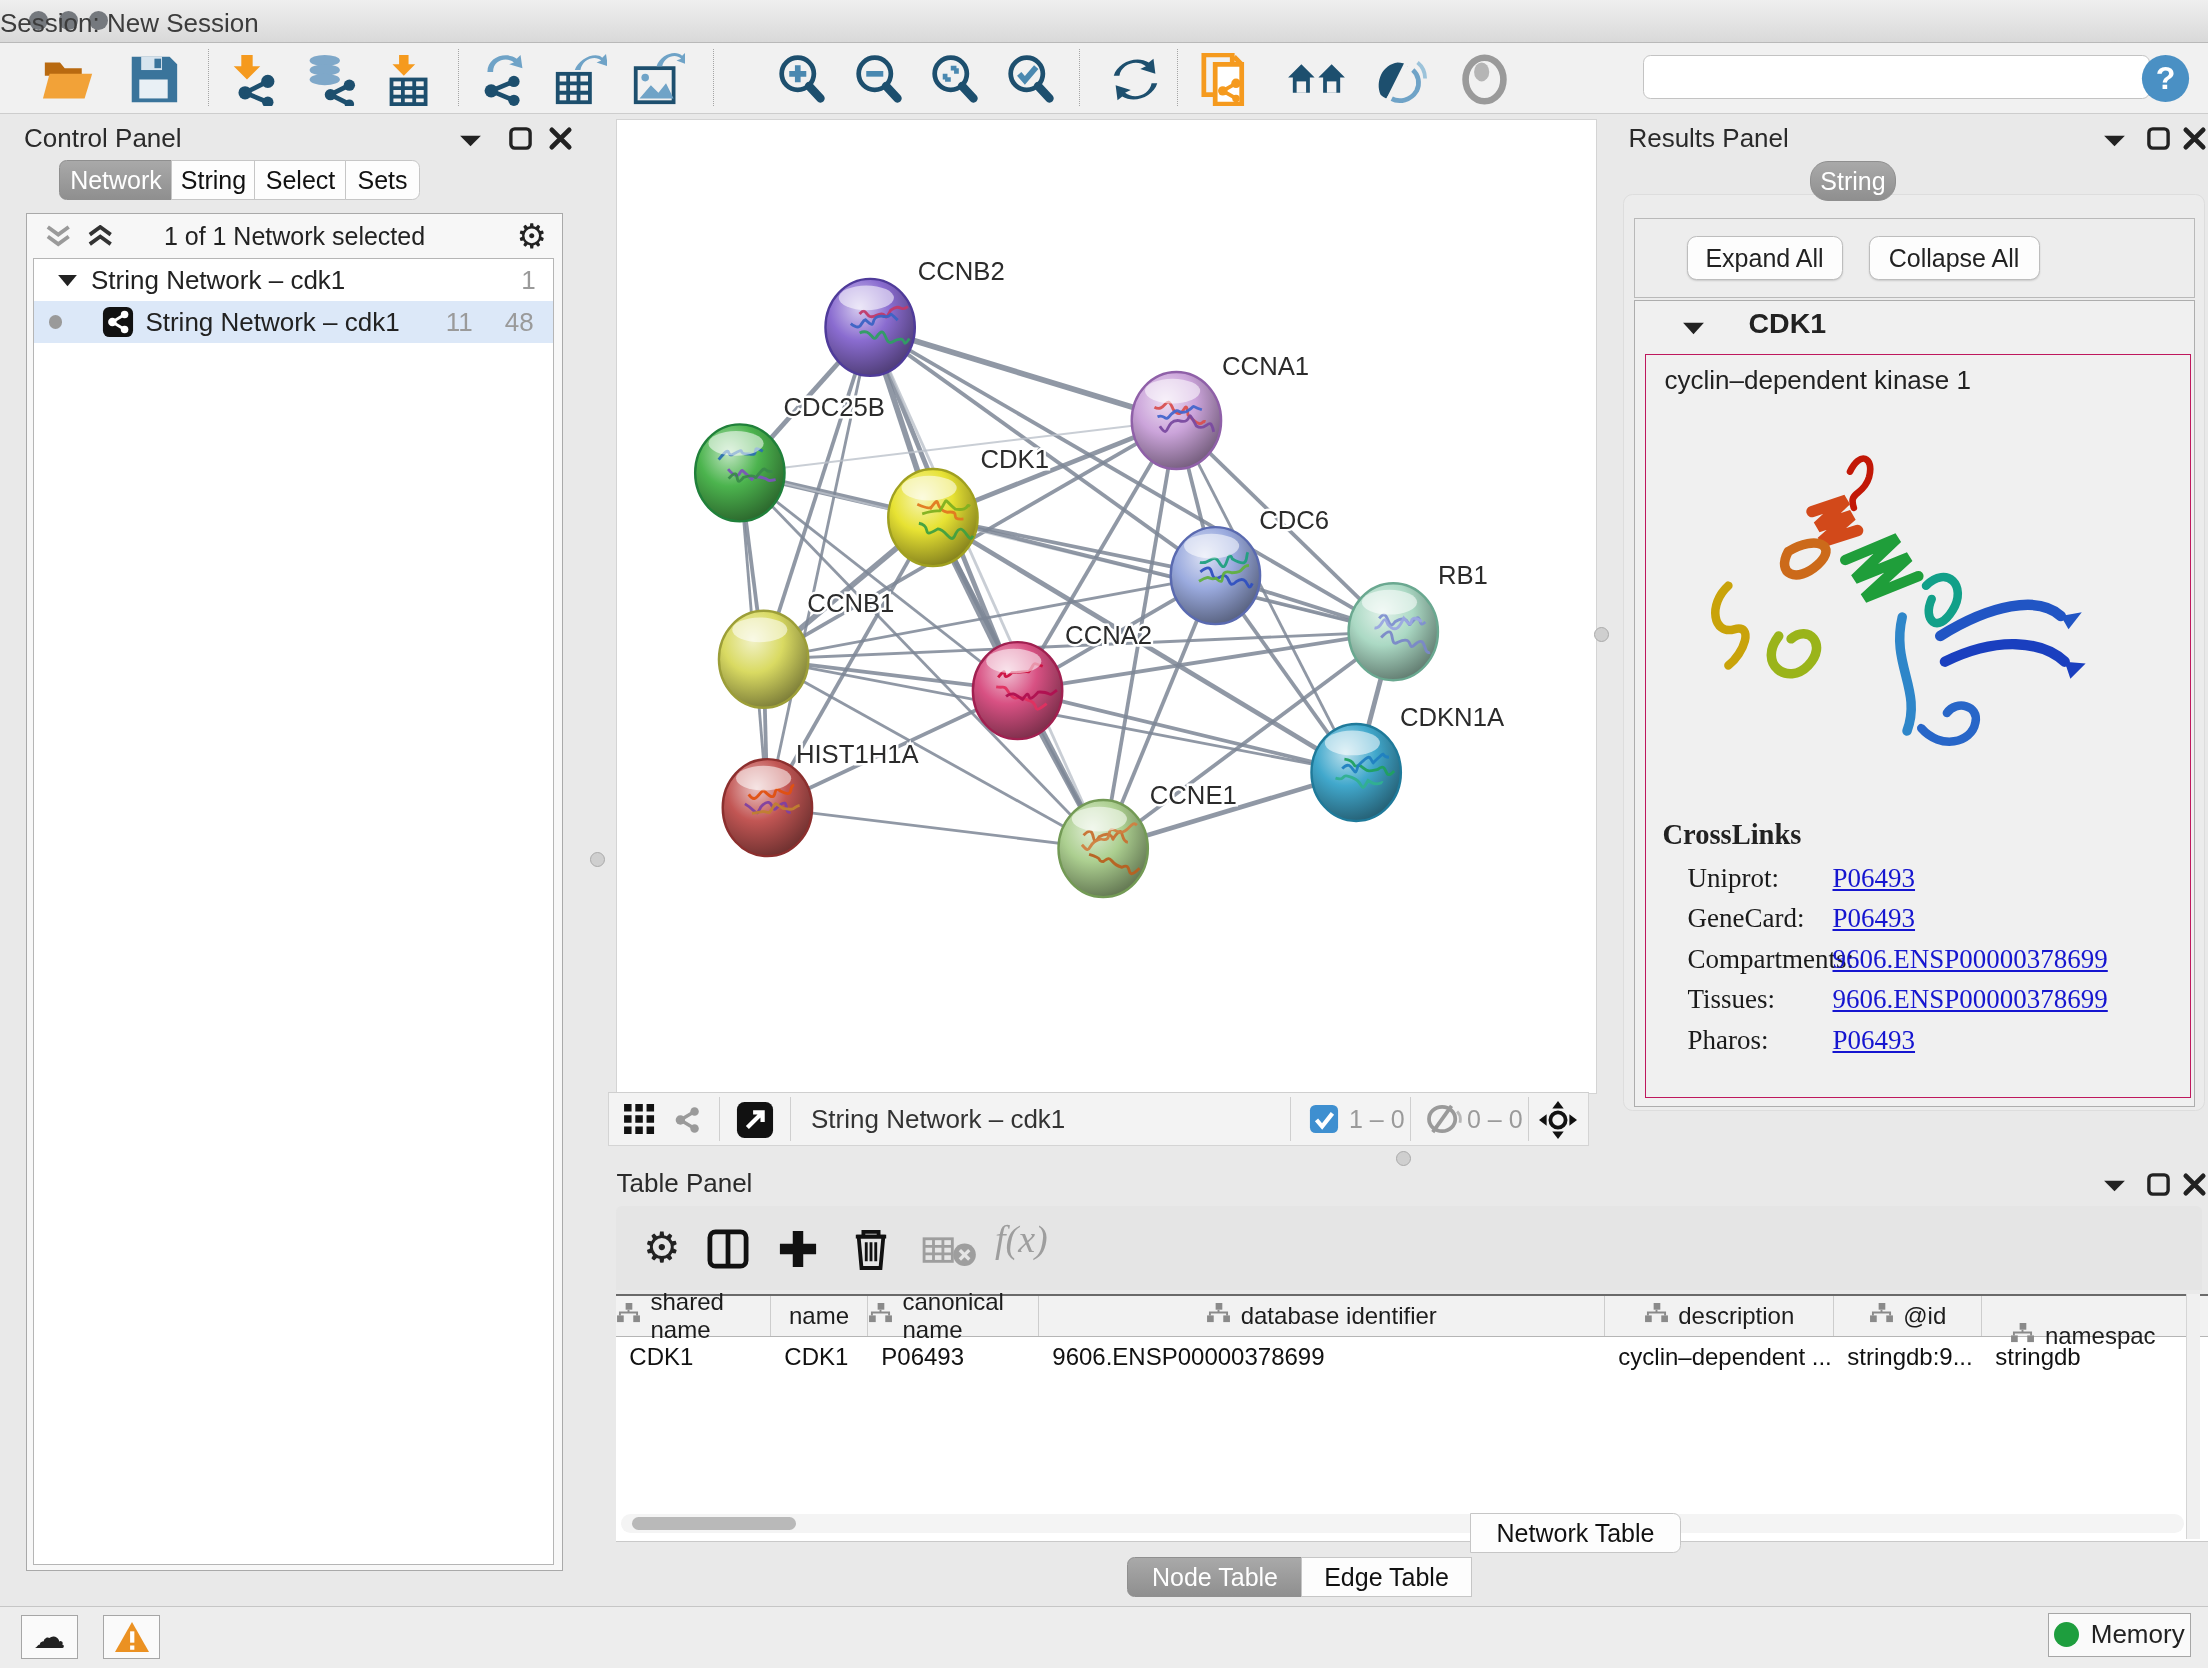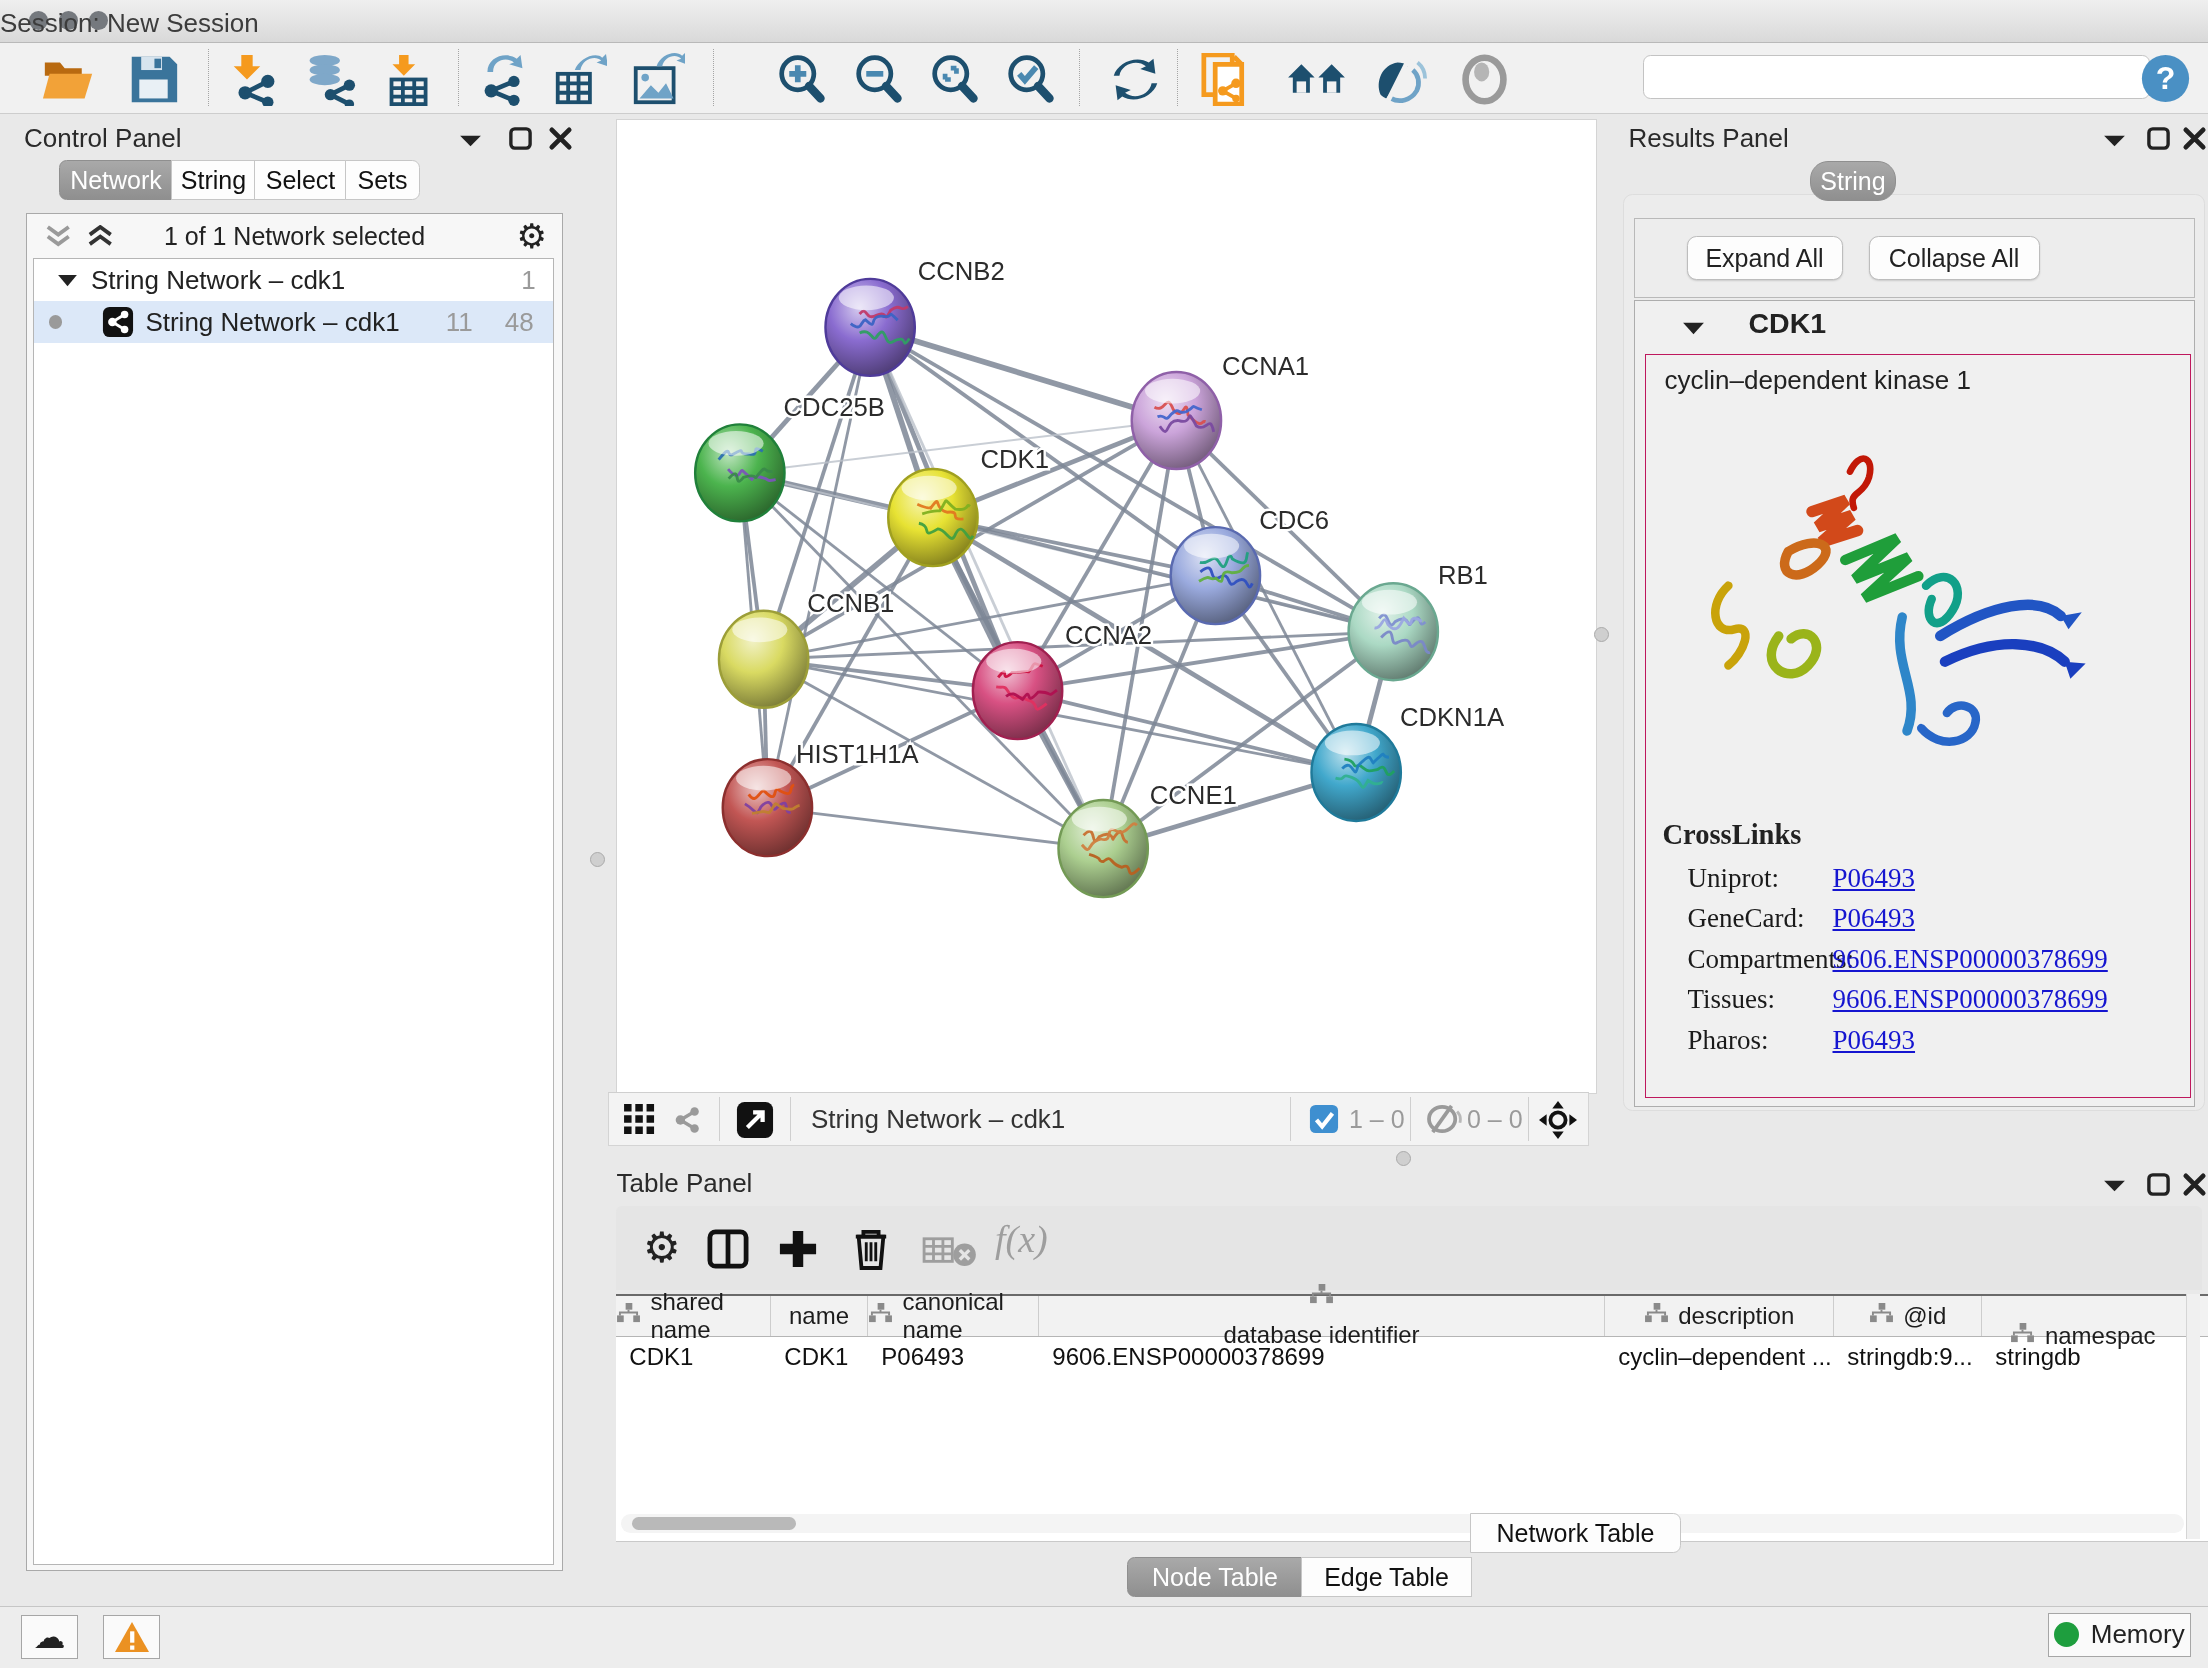--- a/index.html
+++ b/index.html
@@ -690,21 +690,21 @@
         <span><svg width="25" height="21" viewBox="0 0 26 22">
             <g fill="#8a8a8a">
               <rect x="10" y="0" width="7" height="7"></rect>
               <rect x="1" y="13" width="7" height="7"></rect>
               <rect x="18" y="13" width="7" height="7"></rect>
               <path d="M13 7 v3 M4 13 v-3 h18 v3" stroke="#8a8a8a" stroke-width="2" fill="none"></path>
             </g>
           </svg></span>
         <span>canonical name</span>
       </div>
-      <div class="th" style="width: 566px; flex-direction: column;">
+      <div class="th" style="width: 566px;">
         <span><svg width="25" height="21" viewBox="0 0 26 22">
             <g fill="#8a8a8a">
               <rect x="10" y="0" width="7" height="7"></rect>
               <rect x="1" y="13" width="7" height="7"></rect>
               <rect x="18" y="13" width="7" height="7"></rect>
               <path d="M13 7 v3 M4 13 v-3 h18 v3" stroke="#8a8a8a" stroke-width="2" fill="none"></path>
             </g>
           </svg></span>
         <span>database identifier</span>
       </div>

